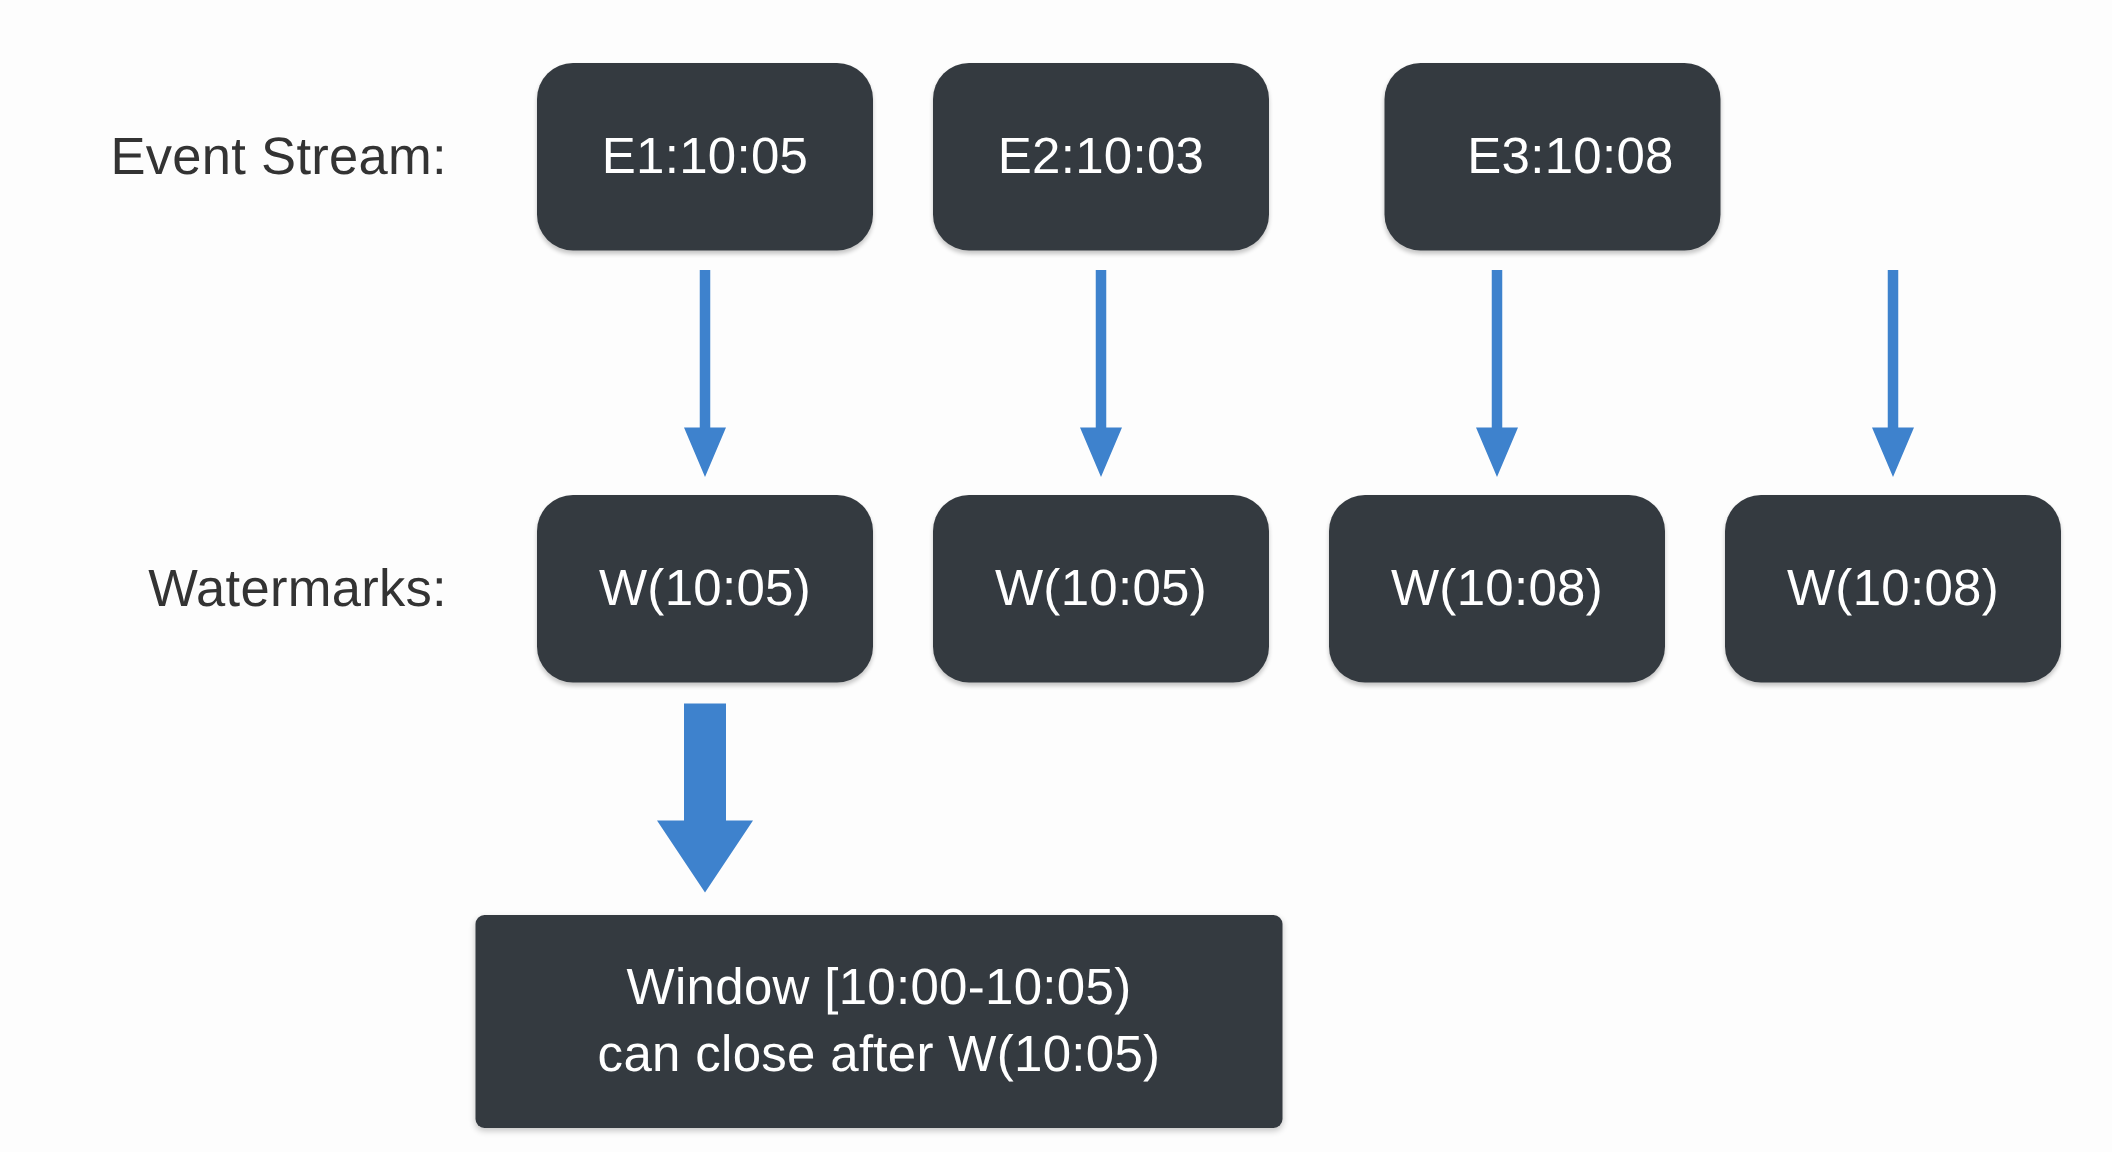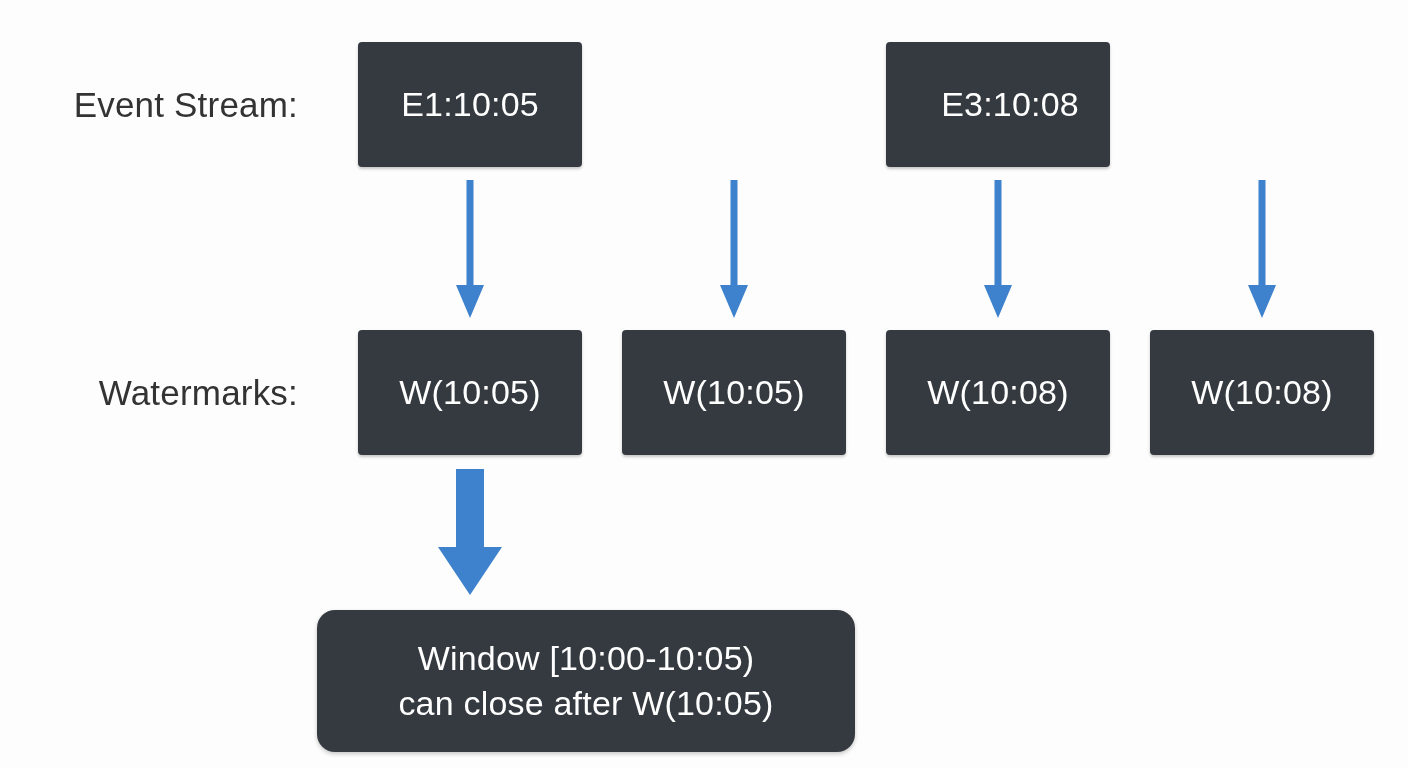--- a/index.html
+++ b/index.html
@@ -26,39 +26,39 @@
     color: #333333;
     letter-spacing: 0.2px;
     white-space: nowrap;
     text-align: right;
     transform: translateY(-50%);
     right: 1110px;
   }
   .node-box {
     position: absolute;
     background: #343a40;
-    border-radius: 4px;
+    border-radius: 24px;
     box-shadow: 0 2px 3px rgba(0,0,0,0.22);
     display: flex;
     align-items: center;
     justify-content: center;
     box-sizing: border-box;
   }
   .node-box .node-text {
     color: #ffffff;
     font-size: 34px;
     line-height: 1.28;
     text-align: center;
     white-space: pre-line;
     letter-spacing: 0.2px;
   }
   .window-box {
     position: absolute;
     background: #343a40;
-    border-radius: 18px;
+    border-radius: 6px;
     box-shadow: 0 2px 4px rgba(0,0,0,0.22);
     display: flex;
     align-items: center;
     justify-content: center;
     box-sizing: border-box;
   }
   .window-box .window-text {
     color: #ffffff;
     font-size: 34px;
     line-height: 1.32;
@@ -78,22 +78,25 @@
 <body>
 
 <div id="canvas">
 
   <div class="row-label" style="top:93px;">Event Stream:</div>
 
   <div class="node-box" style="left:358px; top:30px; width:224px; height:125px;">
     <span class="node-text">E1:10:05</span>
   </div>
 
+  <div class="node-box" style="left:622px; top:30px; width:224px; height:125px;">
+    <span class="node-text">E2:10:03</span>
+  </div>
 
-  <div class="node-box" style="left:886px; top:30px; width:224px; height:125px;padding-left:24px;">
+  <div class="node-box" style="left:923px; top:30px; width:224px; height:125px;padding-left:24px;">
     <span class="node-text">E3:10:08</span>
   </div>
 
 
   <div class="arrow" style="left:455px; top:168px;">
     <svg width="30" height="140" viewBox="0 0 30 140">
       <path d="M11.5 0 H18.5 V105 H29 L15 138 L1 105 H11.5 Z" fill="#3e82cd"></path>
     </svg>
   </div>
 

